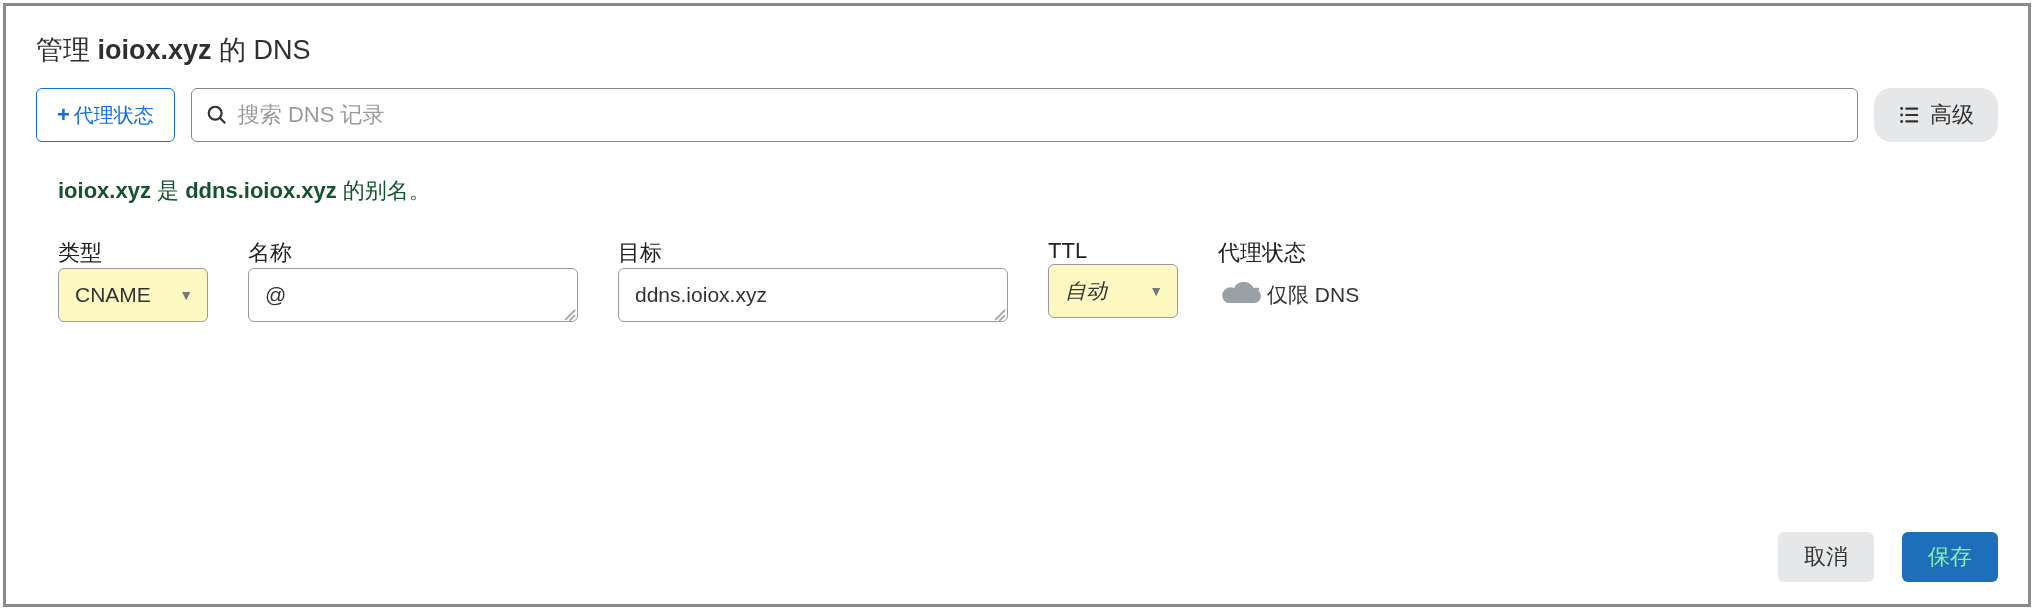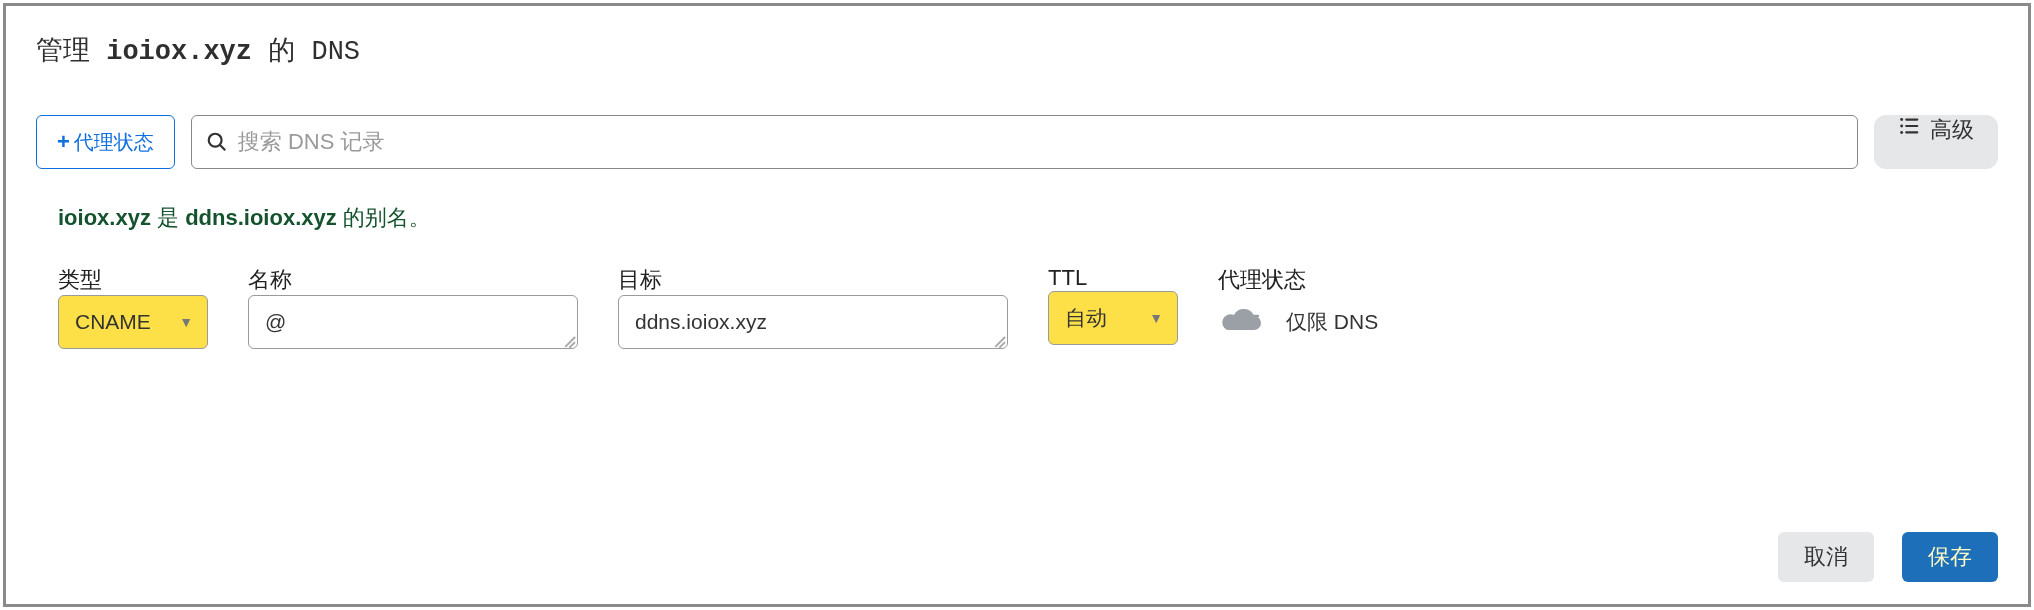--- a/index.html
+++ b/index.html
@@ -12,23 +12,22 @@
     .frame {
       border: 3px solid #8a8a8a;
       padding: 26px 30px 22px 30px;
       width: 2028px;
       height: 604px;
       position: relative;
     }
     .page-title {
       font-size: 27px;
       color: #2f2f2f;
-      margin-bottom: 47px;
+      margin-bottom: 20px;
       font-weight: 400;
-      font-family: Liberation Mono, monospace;
     }
     .page-title .bold { font-weight: 700; }
 
     .toolbar-row {
       display: flex;
       align-items: stretch;
       gap: 16px;
       margin-bottom: 34px;
     }
     .add-record-btn {
@@ -65,27 +64,28 @@
       border: none;
       outline: none;
       font-size: 22px;
       color: #ec4899;
       width: 100%;
       background: transparent;
     }
     .search-input::placeholder { color: #9a9a9a; }
     .adv-btn {
       display: inline-flex;
+      align-items: center;
       justify-content: center;
       gap: 10px;
       background: #e5e7e9;
       border: none;
       height: 54px;
       padding: 0 24px;
-      border-radius: 12px;
+      border-radius: 18px;
       font-size: 22px;
       color: #333;
       cursor: pointer;
     }
 
     .alias-line {
       font-size: 22px;
       color: #14532d;
       margin: 0 0 32px 22px;
     }
@@ -105,21 +105,21 @@
     .dropdown {
       display: inline-flex;
       align-items: center;
       justify-content: space-between;
       border: 1.5px solid #9a9a9a;
       border-radius: 6px;
       height: 54px;
       padding: 0 14px 0 16px;
       font-size: 21px;
       color: #333;
-      background: #fde047;
+      background: #fef9c3;
       cursor: pointer;
     }
     .dropdown .caret {
       margin-left: 10px;
       color: #777;
       font-size: 14px;
     }
     .text-input {
       border: 1.5px solid #9a9a9a;
       border-radius: 6px;
@@ -150,47 +150,47 @@
       background: #aaa;
       height: 1.5px;
       transform: rotate(-45deg);
     }
     .resize-handle::before { width: 14px; right: -2px; bottom: 4px; }
     .resize-handle::after { width: 8px; right: -1px; bottom: 1px; }
 
     .type-dd   { width: 150px; }
     .name-in   { width: 330px; }
     .target-in { width: 390px; }
-    .ttl-dd    { width: 130px; }
+    .ttl-dd    { width: 130px; font-style: italic; }
 
     .proxy-status {
       display: flex;
       align-items: center;
-      gap: 22px;
+      gap: 3px;
       height: 54px;
     }
     .proxy-status .label-text { font-size: 21px; color: #333; }
 
     .footer-row {
       position: absolute;
       right: 30px;
       bottom: 22px;
       display: flex;
       gap: 28px;
     }
     .btn {
       height: 50px;
       padding: 0 26px;
       border-radius: 6px;
       font-size: 22px;
       cursor: pointer;
       border: none;
     }
     .btn-cancel { background: #e5e7e9; color: #333; }
-    .btn-save   { background: #1c6fb8; color: #fef9c3; }
+    .btn-save   { background: #1c6fb8; color: #86efac; }
   </style>
 </head>
 <body>
 
 <div class="frame">
 
   <h1 class="page-title">
     <span>管理 </span><span class="bold">ioiox.xyz</span><span> 的 DNS</span>
   </h1>
 

